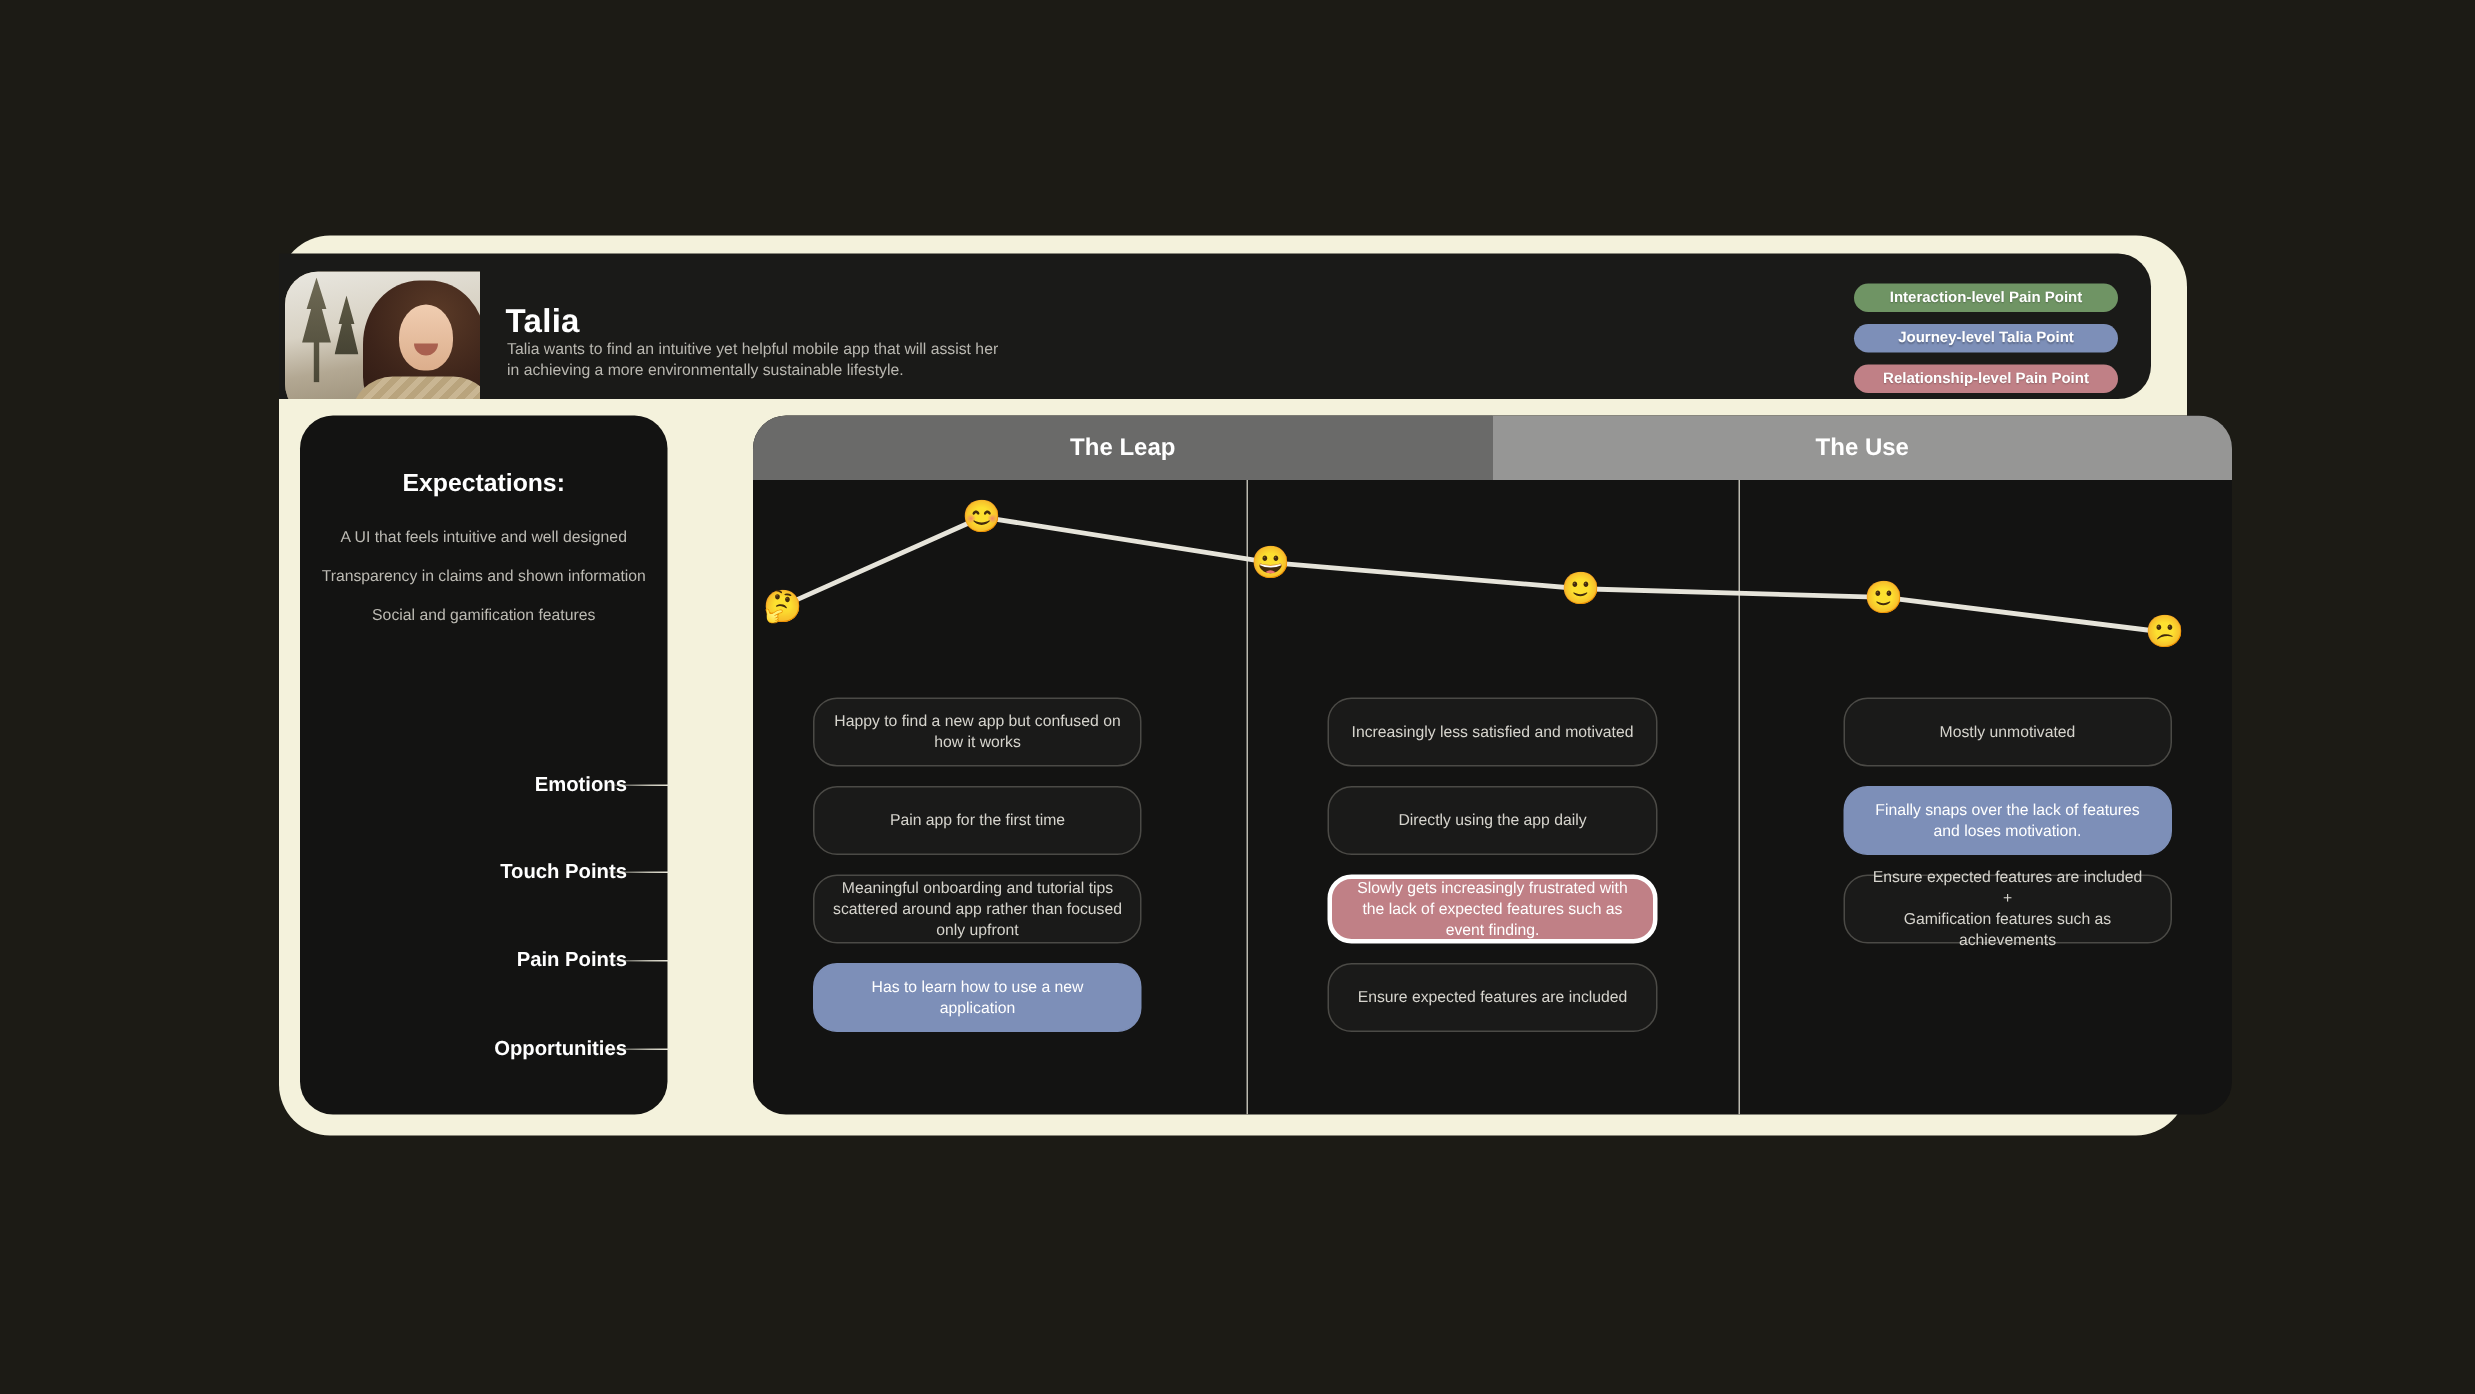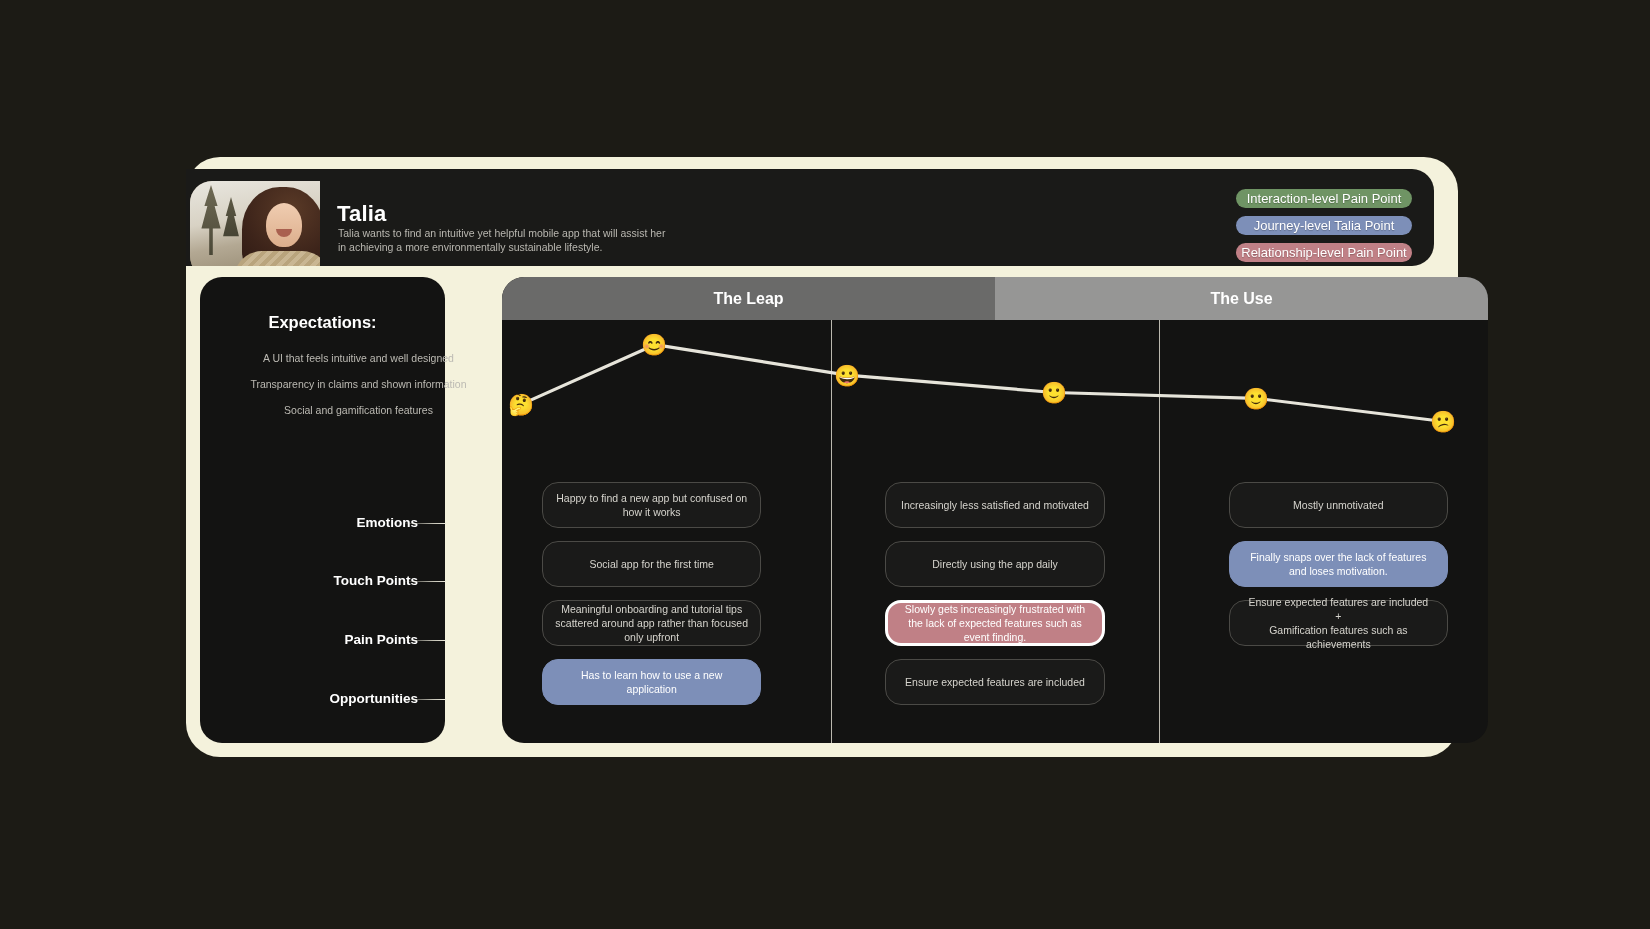--- a/index.html
+++ b/index.html
@@ -49,36 +49,36 @@
     color:#ffffff;font-size:22px;font-weight:bold;letter-spacing:.2px;
   }
   .persona-desc{
     position:absolute;left:152px;top:58px;width:330px;
     color:#b9b7b0;font-size:10.5px;line-height:13.5px;
   }
 
   .legend{position:absolute;right:22px;top:20px;width:176px;}
   .badge{
     height:19px;border-radius:10px;
-    color:#fff;font-size:13px;font-weight:normal;
+    color:#fff;font-size:10px;font-weight:bold;
     display:flex;align-items:center;justify-content:center;
     margin-bottom:8px;
     text-shadow:0 1px 1px rgba(0,0,0,.25);
   }
 
   
   .sidebar{
     position:absolute;left:14px;top:120px;width:245px;height:466px;
     background:#131312;border-radius:22px;
   }
   .exp-title{
     position:absolute;top:36px;left:0;width:100%;text-align:center;
     color:#ffffff;font-size:16.5px;font-weight:bold;
   }
-  .exp-list{position:absolute;top:75px;left:0;width:100%;padding-left:36px;}
+  .exp-list{position:absolute;top:75px;left:0;width:100%;}
   .exp-item{
     text-align:center;color:#bcbab3;font-size:10.5px;margin-bottom:14px;
   }
   .rowlabels{position:absolute;left:0;top:0;width:100%;height:100%;}
   .rowlabel{
     position:absolute;right:27px;
     color:#ffffff;font-size:13.5px;font-weight:bold;white-space:nowrap;
   }
   .rowline{
     position:absolute;right:-1px;height:1px;
@@ -100,21 +100,21 @@
   
   .curve{position:absolute;left:0;top:43px;width:986px;height:145px;}
   .emoji{
     position:absolute;width:26px;height:26px;border-radius:50%;
     transform:translate(-50%,-50%);
     display:flex;align-items:center;justify-content:center;
     font-size:21px;line-height:1;
   }
 
   
-  .cols{position:absolute;left:0;top:205px;width:986px;height:278px;display:flex;gap:44px;}
+  .cols{position:absolute;left:0;top:188px;width:986px;height:278px;display:flex;gap:44px;}
   .col{flex:1;padding:0 40px;box-sizing:border-box;}
   .card{
     box-sizing:border-box;
     border-radius:16px;
     display:flex;align-items:center;justify-content:center;
     text-align:center;
     font-size:10.5px;line-height:14px;
     padding:6px 12px;
     margin-bottom:13px;
     height:46px;
@@ -202,21 +202,21 @@
             <div class="emoji" style="left: 941.63px; top: 101.5px;">😕</div>
           </div>
       </div>
 
       <div class="cols">
         <div class="col" id="col0">
             <div class="card plain">
               <span style="white-space: pre-line;">Happy to find a new app but confused on how it works</span>
             </div>
             <div class="card plain">
-              <span style="white-space: pre-line;">Social app for the first time</span>
+              <span style="white-space: pre-line;">Pain app for the first time</span>
             </div>
             <div class="card plain">
               <span style="white-space: pre-line;">Meaningful onboarding and tutorial tips scattered around app rather than focused only upfront</span>
             </div>
             <div class="card journey">
               <span style="white-space: pre-line;">Has to learn how to use a new application</span>
             </div>
           </div>
         <div class="col" id="col1">
             <div class="card plain">

